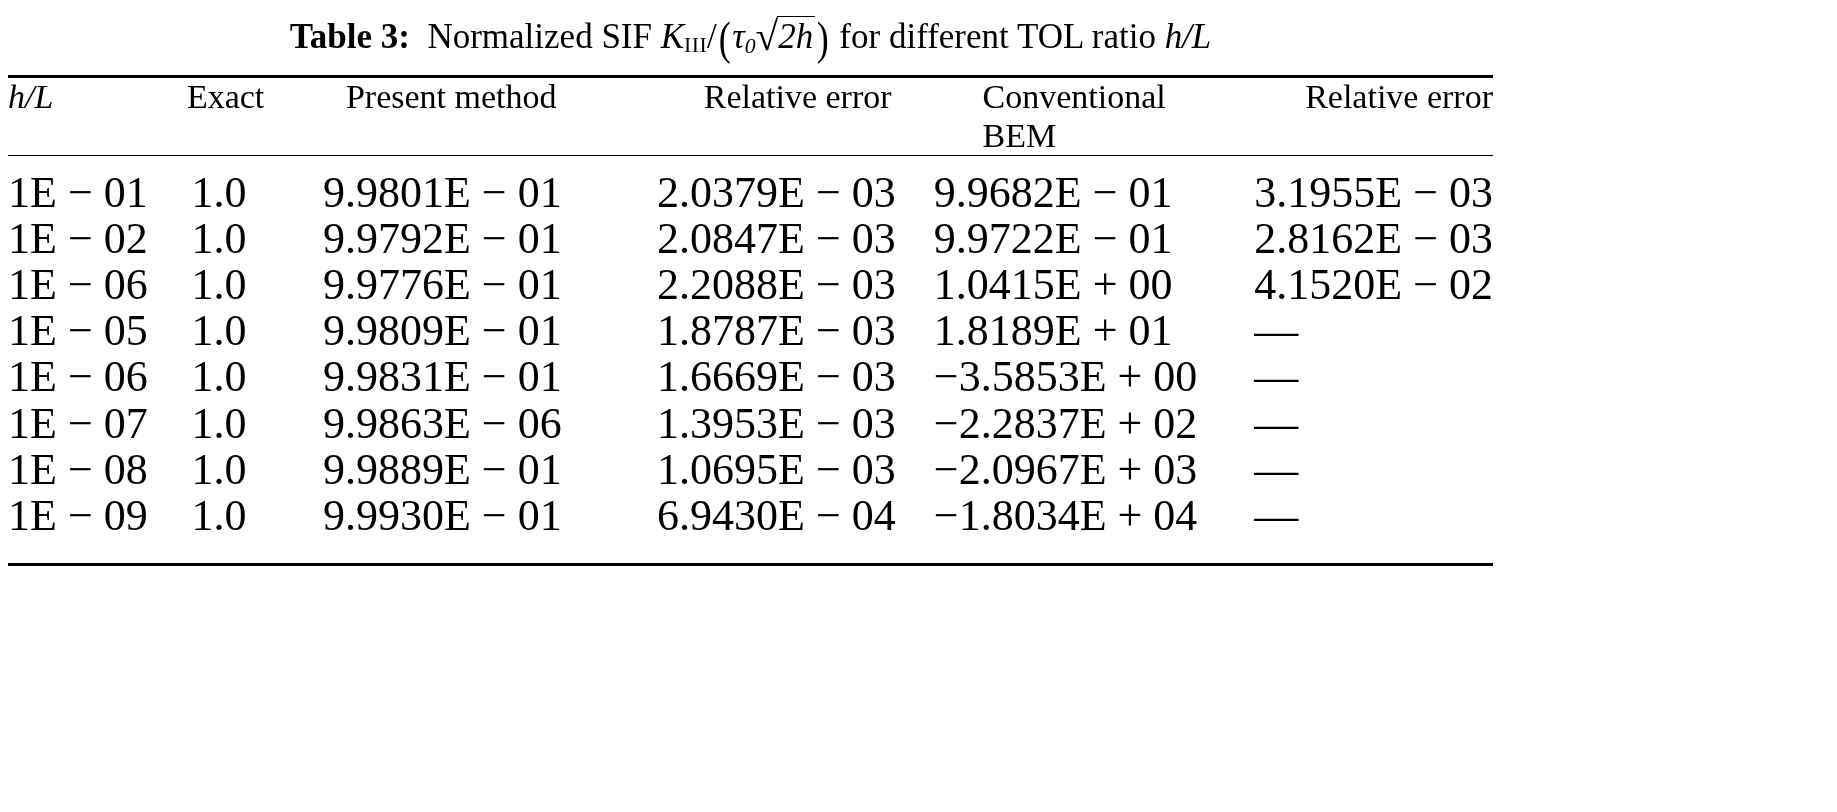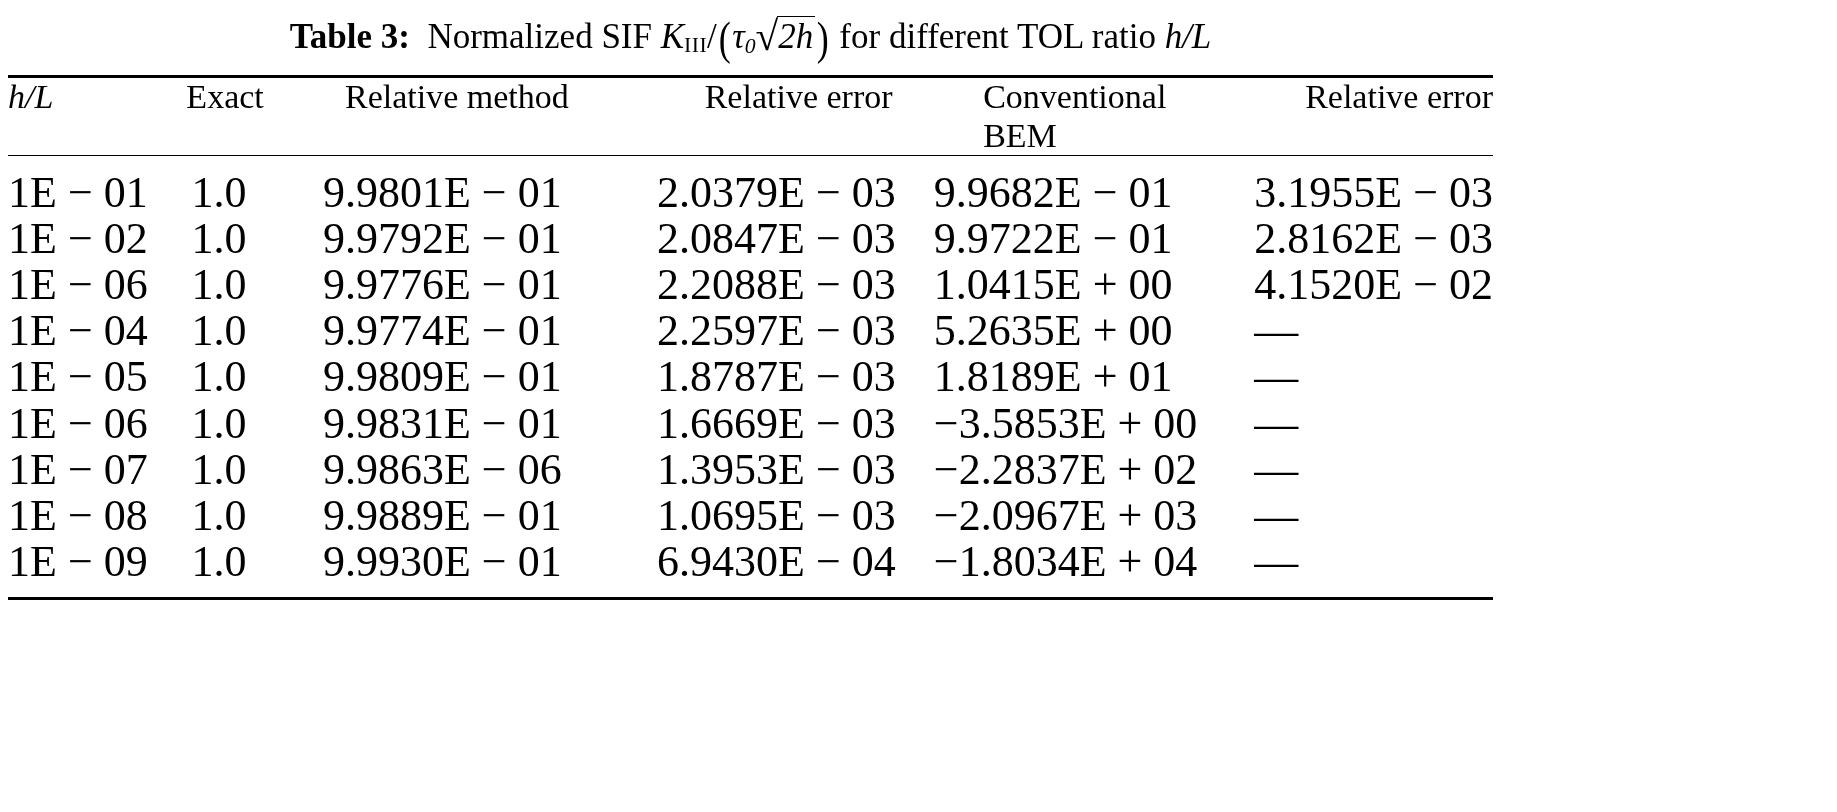--- a/index.html
+++ b/index.html
@@ -108,21 +108,21 @@
     line-height: 1.12;
     font-size: 34px;
   }
   tbody td {
     padding-top: 8px;
     padding-bottom: 8px;
     line-height: 1.05;
     font-size: 44px;
   }
   tbody tr:first-child td { padding-top: 14px; }
-  tbody tr:last-child td  { padding-bottom: 12px; }
+  tbody tr:last-child td  { padding-bottom: 24px; }
 
   
   .c0 { width: 210px; }
   .c1 { width: 178px; }
   .c2 { width: 392px; }
   .c3 { width: 300px; }
   .c4 { width: 355px; }
   .c5 { width: auto; }
 
   .head-wrap { display: block; }
@@ -150,21 +150,21 @@
     </colgroup>
     <thead>
       <tr>
         <th>
             <span class="head-wrap"><span class="mathit">h/L</span></span>
           </th>
         <th>
             <span class="head-wrap"><span>Exact</span></span>
           </th>
         <th>
-            <span class="head-wrap"><span>Relative method</span></span>
+            <span class="head-wrap"><span>Present method</span></span>
           </th>
         <th>
             <span class="head-wrap"><span>Relative error</span></span>
           </th>
         <th>
             <span class="head-wrap"><span>Conventional</span><span class="l2">BEM</span></span>
           </th>
         <th>
             <span class="head-wrap"><span>Relative error</span></span>
           </th>
@@ -202,28 +202,20 @@
       </tr>
       <tr>
         <td>1E − 06</td>
         <td>1.0</td>
         <td>9.9776E − 01</td>
         <td>2.2088E − 03</td>
         <td>1.0415E + 00</td>
         <td>4.1520E − 02</td>
       </tr>
       <tr>
-        <td>1E − 04</td>
-        <td>1.0</td>
-        <td>9.9774E − 01</td>
-        <td>2.2597E − 03</td>
-        <td>5.2635E + 00</td>
-        <td>—</td>
-      </tr>
-      <tr>
         <td>1E − 05</td>
         <td>1.0</td>
         <td>9.9809E − 01</td>
         <td>1.8787E − 03</td>
         <td>1.8189E + 01</td>
         <td>—</td>
       </tr>
       <tr>
         <td>1E − 06</td>
         <td>1.0</td>

